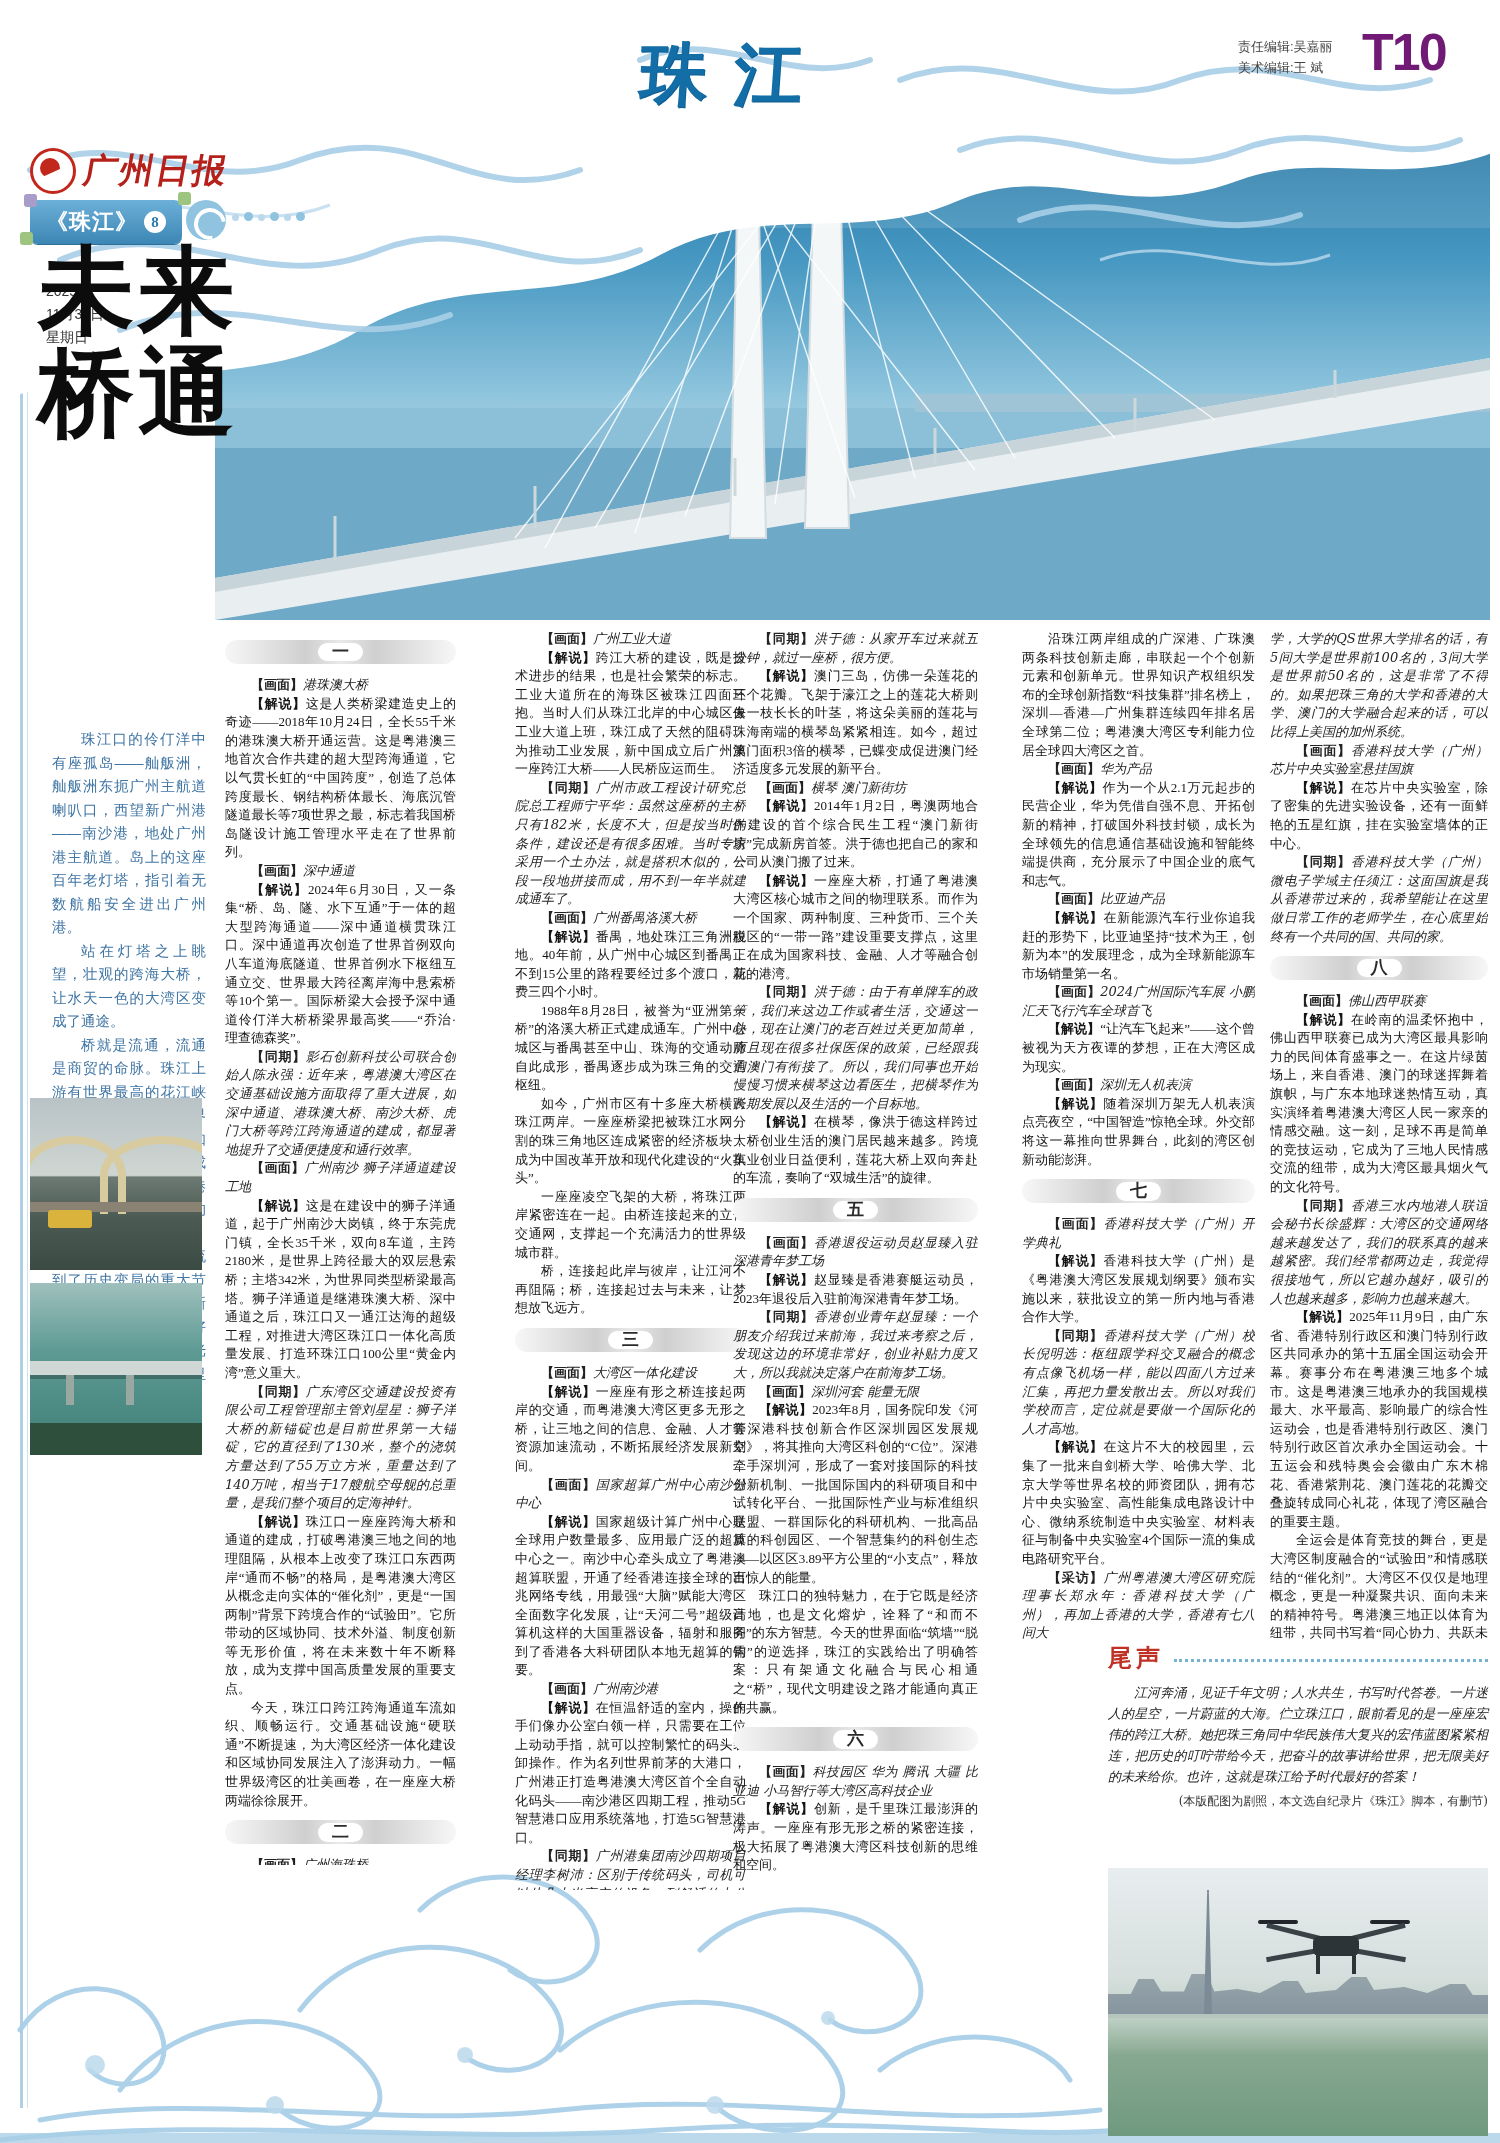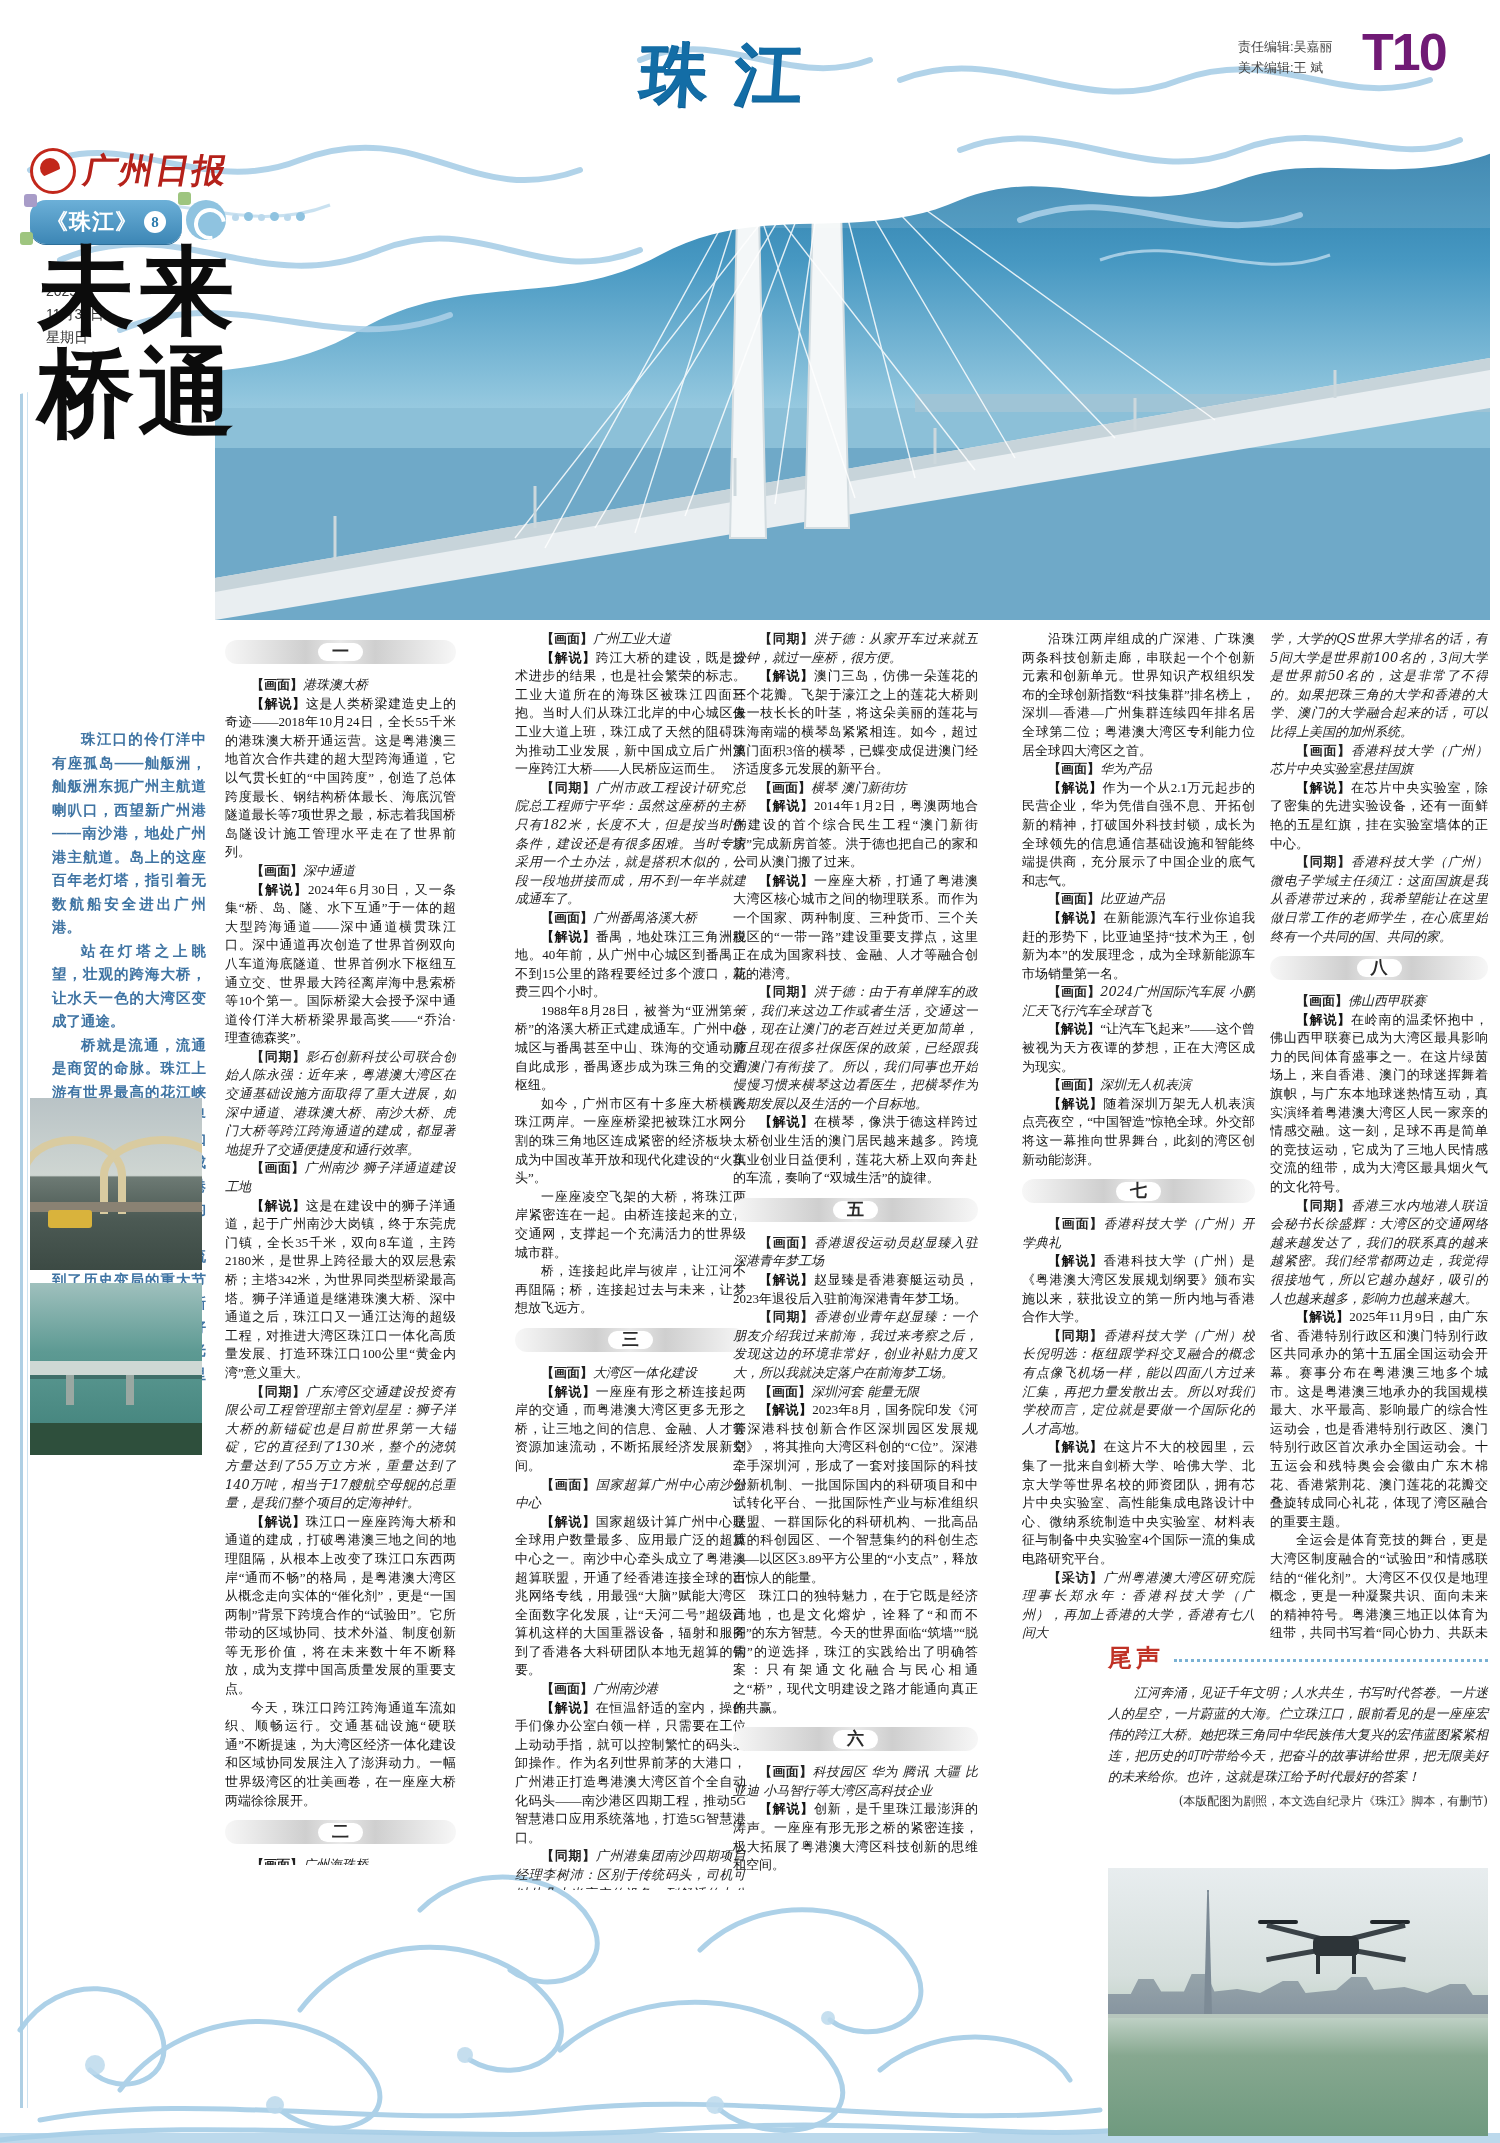--- a/index.html
+++ b/index.html
@@ -23,41 +23,41 @@
            font-family:"Liberation Sans",sans-serif;}
   .pageno{position:absolute;left:1362px;top:22px;z-index:6;font-size:52px;font-weight:900;color:#701a75;
           font-family:"Liberation Sans",sans-serif;letter-spacing:-2px;}
   
   .brand{position:absolute;left:30px;top:148px;z-index:6;display:flex;align-items:center;gap:8px;}
   .brand-icon{width:40px;height:40px;border-radius:50%;border:3px solid #c2271b;position:relative;background:#fff;}
   .brand-icon:before{content:"";position:absolute;left:7px;top:7px;width:20px;height:20px;border-radius:50%;
       background:#c2271b;clip-path:polygon(0 0,100% 0,100% 55%,0 100%);}
   .brand-text{font-size:34px;font-weight:700;color:#b5211a;transform:skewX(-10deg);
       font-family:"DejaVu Serif",serif;letter-spacing:2px;}
-  .badge{position:absolute;left:30px;top:200px;z-index:6;width:152px;height:44px;border-radius:16px;
+  .badge{position:absolute;left:30px;top:200px;z-index:6;width:152px;height:44px;border-radius:8px;
          background:linear-gradient(180deg,#6cb0d8,#3c86b5);display:flex;align-items:center;
          justify-content:center;gap:6px;box-shadow:0 1px 0 #2d6f99;}
   .badge .t{color:#fff;font-size:22px;font-weight:700;letter-spacing:1px;}
   .badge .num{width:22px;height:22px;border-radius:50%;background:#fff;color:#2c7bad;font-size:15px;
          font-weight:700;display:flex;align-items:center;justify-content:center;}
   .sq{position:absolute;width:13px;height:13px;border-radius:3px;z-index:7;}
   .sq1{left:24px;top:194px;background:#a89cc8;}
   .sq2{left:20px;top:232px;background:#9ec57f;}
   .sq3{left:178px;top:192px;background:#9ec57f;}
   .swirl{position:absolute;left:186px;top:200px;z-index:6;width:40px;height:40px;border-radius:50%;
          background:#8fc3e0;overflow:hidden;}
   .swirl:before{content:"";position:absolute;left:8px;top:8px;width:24px;height:24px;border-radius:50%;
          border:4px solid #fff;border-color:#fff transparent #fff #fff;transform:rotate(35deg);}
   .dots{position:absolute;left:232px;top:214px;z-index:6;display:flex;gap:5px;}
   .dots i{width:7px;height:7px;border-radius:50%;background:#bcd9ec;}
   .dots i:nth-child(2n){background:#8fc3e0;width:9px;height:9px;margin-top:-2px;}
   .headline{position:absolute;left:38px;top:240px;z-index:6;font-size:96px;line-height:102px;
             font-weight:900;color:#0c0c0c;font-family:"Liberation Sans",sans-serif;letter-spacing:4px;}
   .intro{position:absolute;left:52px;top:728px;width:154px;z-index:6;font-size:14.5px;line-height:23.5px;
-         font-weight:700;color:#3f74a3;text-align:justify;font-family:"Liberation Sans",sans-serif;}
+         font-weight:400;color:#3f74a3;text-align:justify;font-family:"Liberation Sans",sans-serif;}
   .intro p{margin:0;text-indent:2em;}
   
   .lphoto{position:absolute;left:30px;width:172px;z-index:6;overflow:hidden;}
   .lphoto1{top:1098px;height:172px;background:linear-gradient(180deg,#b9c3c6 0%,#cfd6d2 45%,#6d7a74 46%,#4c5a54 70%,#3c4a44 100%);}
   .arch{position:absolute;left:-10px;top:38px;width:90px;height:70px;border:8px solid #d9cba0;border-bottom:none;border-radius:50% 50% 0 0;}
   .arch2{left:70px;width:110px;}
   .deck1{position:absolute;left:0;top:104px;width:172px;height:10px;background:#8a8273;}
   .bus{position:absolute;left:18px;top:112px;width:44px;height:18px;background:#d9b33c;border-radius:3px;}
   .lphoto2{top:1283px;height:172px;background:linear-gradient(180deg,#9fc0bd 0%,#5d9a93 40%,#3e7f78 100%);}
   .deck2{position:absolute;left:0;top:78px;width:172px;height:14px;background:#cfd8d4;box-shadow:0 4px 0 rgba(0,0,0,.25);}

